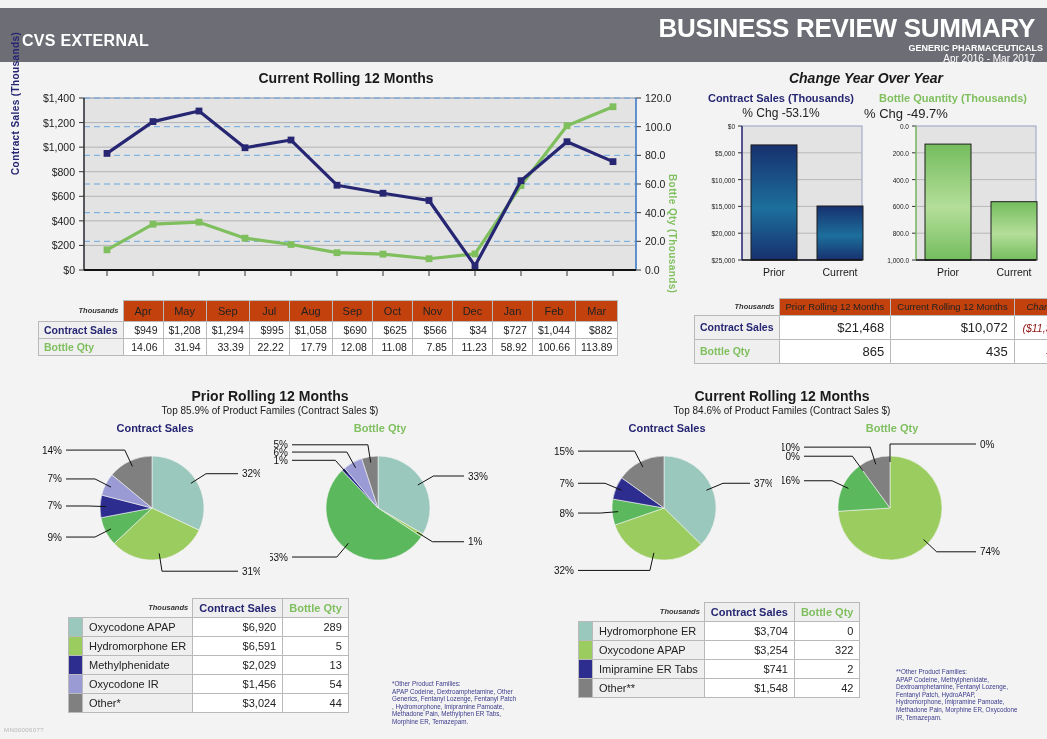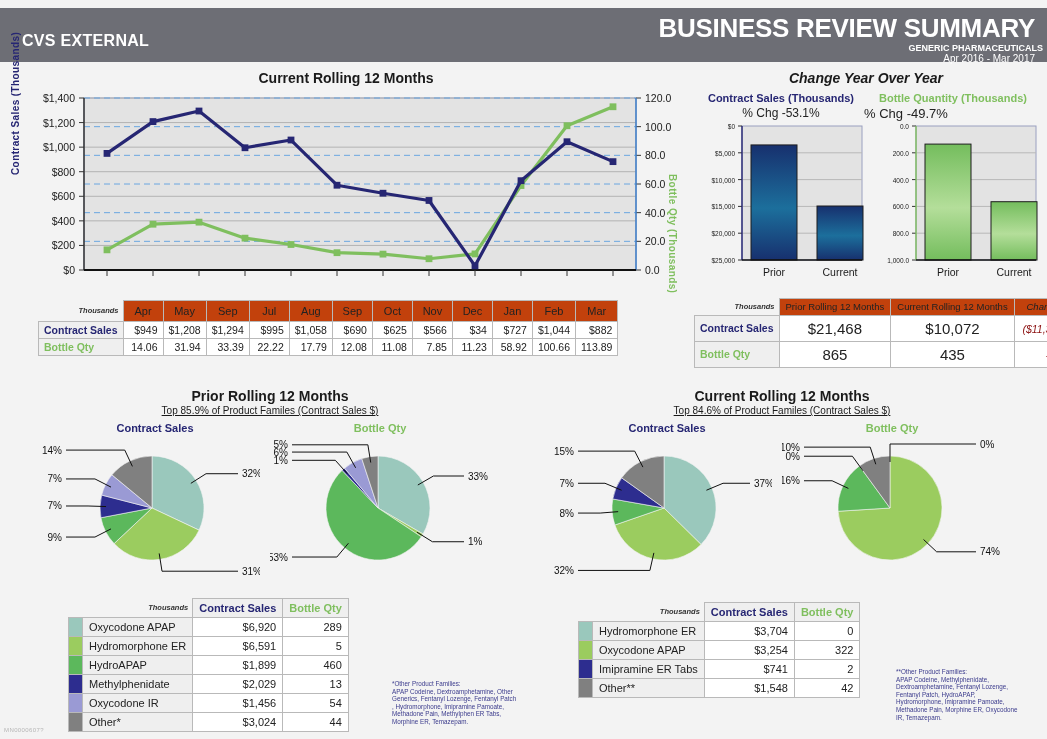--- a/index.html
+++ b/index.html
@@ -89,28 +89,28 @@
   #yoy .ttl { position:absolute; left:0; top:0; width:352px;font-style:italic; }
   #yoy .leg1 { position:absolute; left:6px;   top:22px; width:170px; text-align:center; font-size:11px; }
   #yoy .leg2 { position:absolute; left:178px; top:22px; width:170px; text-align:center; font-size:11px; }
   #yoy .pc1  { position:absolute; left:6px;   top:36px; width:170px; text-align:center; font-size:12px; color:#222; }
   #yoy .pc2  { position:absolute; left:174px; top:36px; width:170px; text-align:left; font-size:13px; color:#222; }
   #yoy svg.bc { position:absolute; top:50px; }
 
   
   #yoyTable { position:absolute; left:694px; top:298px; }
   #yoyTable th.hd { font-size:9.5px; line-height:10px; padding:3px 6px; }
-  #yoyTable td.num { text-align:center; min-width:88px; padding:4px 16px; font-size:15px; }
+  #yoyTable td.num { text-align:right; min-width:88px; padding:4px 6px; font-size:13px; }
   #yoyTable td.chg { color:#8c1111; font-style:italic; text-align:right; min-width:58px; }
   #yoyTable th.hdi { font-style:italic; }
 
   
   .pieSection { position:absolute; width:500px; }
   .pieSection .sTitle { font-size:14px; font-weight:bold; text-align:center; color:#1a1a1a; }
-  .pieSection .sSub   { font-size:10px; text-align:center; color:#1a1a1a; margin-top:1px;text-decoration:underline; }
+  .pieSection .sSub   { font-size:10px; text-align:center; color:#1a1a1a; margin-top:1px; }
   .pieSection .cap-cs { position:absolute; top:34px; width:210px; text-align:center; font-size:11px; }
   .pieSection .cap-bq { position:absolute; top:34px; width:210px; text-align:center; font-size:11px; }
   .pieSection svg.pie { position:absolute; top:48px; }
 
   
   .prodTable { position:absolute; }
   .prodTable table { border-collapse:collapse; }
   .prodTable td, .prodTable th {
     border:1px solid #b9b9b9; font-size:11px; padding:3px 6px; background:#fff; color:#222;
   }
@@ -456,26 +456,20 @@
             <td class="v">$6,920</td>
             <td class="v">289</td>
           </tr>
           <tr>
             <td class="sw" style="background: rgb(155, 204, 95);"></td>
             <td class="nm">Hydromorphone ER</td>
             <td class="v">$6,591</td>
             <td class="v">5</td>
           </tr>
           <tr>
-            <td class="sw" style="background: rgb(92, 184, 92);"></td>
-            <td class="nm">HydroAPAP</td>
-            <td class="v">$1,899</td>
-            <td class="v">460</td>
-          </tr>
-          <tr>
             <td class="sw" style="background: rgb(45, 45, 143);"></td>
             <td class="nm">Methylphenidate</td>
             <td class="v">$2,029</td>
             <td class="v">13</td>
           </tr>
           <tr>
             <td class="sw" style="background: rgb(154, 154, 212);"></td>
             <td class="nm">Oxycodone IR</td>
             <td class="v">$1,456</td>
             <td class="v">54</td>

